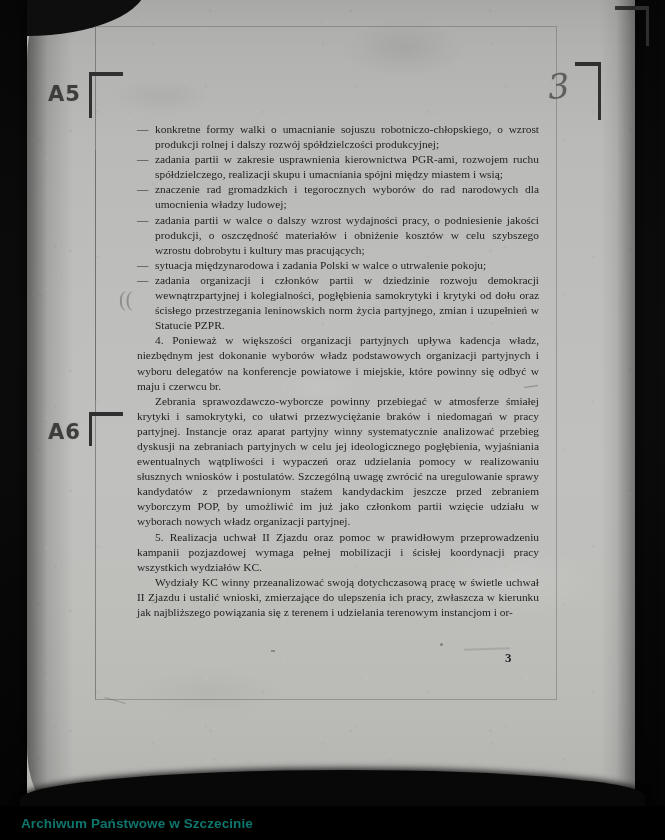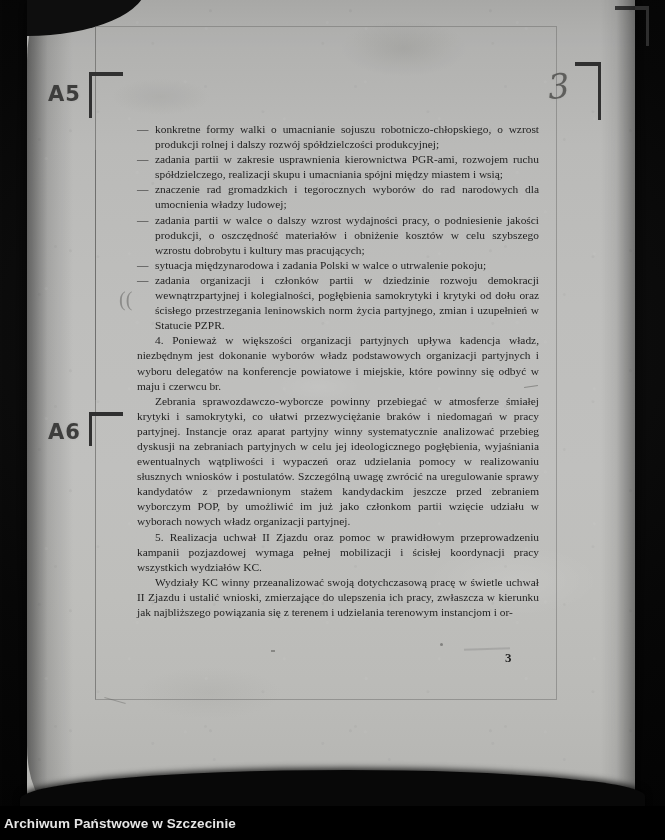--- a/index.html
+++ b/index.html
@@ -276,25 +276,25 @@
     position: absolute;
     left: 0;
     bottom: 0;
     width: 665px;
     height: 34px;
     background: #000;
     display: flex;
     align-items: center;
   }
   #footer-credit {
-    color: #e5e5e5;
+    color: #0f766e;
     font-family: "Liberation Sans", sans-serif;
     font-size: 13.5px;
     font-weight: 700;
-    padding-left: 4px;
+    padding-left: 21px;
     letter-spacing: 0.1px;
   }
 </style>
 </head>
 <body>
 
 <div id="scan">
 
   <div class="bed"></div>
 

